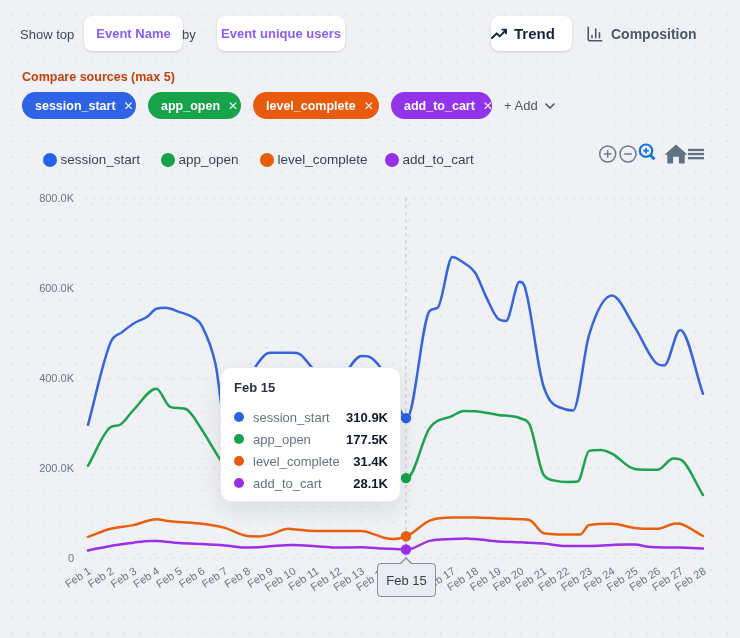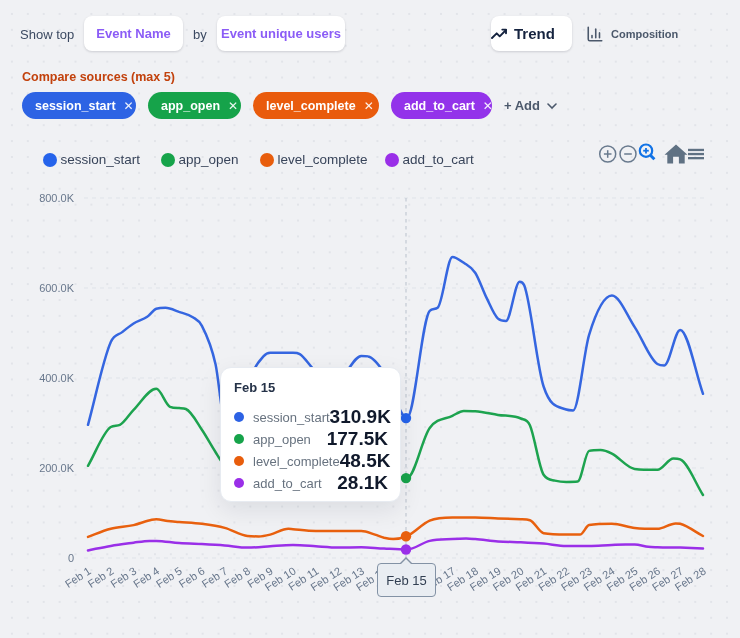--- a/index.html
+++ b/index.html
@@ -10,45 +10,45 @@
   background-size:15.9px 15.9px;
   background-position:4px 6px;
   position:relative;color:#334155;
 }
 .lbl{font-size:13px;font-weight:400;color:#3b4961}
 .btn{position:absolute;height:35px;background:#fff;border-radius:8px;
   box-shadow:0 1px 3px rgba(15,23,42,.10),0 1px 2px rgba(15,23,42,.06);
   display:flex;align-items:center;justify-content:center;
   font-size:13px;font-weight:700;color:#8b5cf6}
 .showtop{position:absolute;left:20px;top:27px}
-.by{position:absolute;left:193px;top:27px}
+.by{position:absolute;left:182px;top:27px}
 .bn1{left:84px;top:16px;width:99px}
 .bn2{left:217px;top:16px;width:128px}
 .trend{left:491px;top:16px;width:81px;font-size:15px;color:#15233f;justify-content:flex-start;padding-left:0}
 .trend svg{margin-right:7px}
 .comp{position:absolute;left:586px;top:16px;height:35px;display:flex;align-items:center;
-  font-size:11px;font-weight:700;color:#4b586b}
+  font-size:14px;font-weight:700;color:#4b586b}
 .comp svg{margin-right:7px}
 .cmpsrc{position:absolute;left:22px;top:70px;font-size:12.5px;font-weight:700;color:#c2410c}
 .pill{position:absolute;top:92px;height:27px;border-radius:14px;color:#fff;font-size:12.5px;font-weight:700;
   display:flex;align-items:center;justify-content:space-between;padding:0 10px 0 13px}
 .pill .x{font-size:12px;font-weight:400;opacity:.92;margin-left:8px}
-.addbtn{position:absolute;left:504px;top:92px;height:27px;display:flex;align-items:center;font-size:13px;font-weight:700;color:#4b586b}
+.addbtn{position:absolute;left:504px;top:92px;height:27px;display:flex;align-items:center;font-size:13px;font-weight:400;color:#4b586b}
 svg text{font-family:"Liberation Sans",sans-serif}
 .yl{font-size:11px;fill:#68778c}
 .xl{font-size:11px;fill:#68778c}
 .litem{position:absolute;top:152.5px;height:14px;display:flex;align-items:center;font-size:13.5px;color:#38445a}
 .ld{width:14px;height:14px;border-radius:50%;margin-right:3.5px;flex:none}
 .tooltip{position:absolute;left:220px;top:367px;width:181px;height:135px;background:#fff;
   border:1px solid #e7ebf1;border-radius:11px;box-shadow:0 8px 24px rgba(15,23,42,.09);
   padding:12px 12px 0 13px}
 .tt-title{font-size:13px;line-height:16px;font-weight:700;color:#253248;margin-bottom:10px}
 .tt-row{display:flex;align-items:center;height:22px;font-size:13px;color:#67727f}
 .tt-row .d{width:10px;height:10px;border-radius:50%;margin-right:9px;flex:none}
-.tt-row .v{margin-left:auto;font-weight:700;color:#10192b;font-size:19px}
+.tt-row .v{margin-left:auto;font-weight:700;color:#10192b;font-size:13px}
 .axtip{position:absolute;left:377px;top:563px;width:59px;height:34px;background:#e9edf2;
   border:1px solid #8392a5;border-radius:4px;display:flex;align-items:center;justify-content:center;
   font-size:13px;color:#323f52}
 .axtip:before{content:"";position:absolute;top:-7px;left:21px;width:0;height:0;
   border-left:7.5px solid transparent;border-right:7.5px solid transparent;border-bottom:7px solid #8392a5}
 .axtip:after{content:"";position:absolute;top:-5.4px;left:22.8px;width:0;height:0;
   border-left:5.8px solid transparent;border-right:5.8px solid transparent;border-bottom:5.8px solid #e9edf2}
 </style></head>
 <body>
 <span class="lbl showtop">Show top</span>
@@ -148,15 +148,15 @@
   <path d="M88.0 424.8C95.6 397.2 103.2 359.1 110.8 342.0C114.6 333.4 118.4 335.2 122.2 332.1C126.0 329.0 129.8 325.9 133.6 323.5C138.1 320.7 142.7 319.9 147.2 316.8C150.3 314.7 153.3 309.6 156.3 308.7C159.4 307.8 162.4 307.8 165.4 307.8C170.0 307.8 174.6 310.3 179.1 311.9C183.7 313.4 188.2 314.2 192.8 317.2C195.8 319.3 198.9 320.1 201.9 325.8C206.4 334.4 211.0 343.7 215.6 364.5C218.6 378.4 221.6 416.7 224.7 422.1C227.7 427.5 230.7 427.5 233.8 427.5C238.3 427.5 242.9 393.7 247.4 382.5C252.8 369.4 258.1 362.1 263.4 356.4C265.7 353.9 267.9 352.8 270.2 352.8C277.8 352.8 285.4 352.8 293.0 352.8C295.3 352.8 297.6 352.8 299.8 354.1C305.1 357.3 310.5 367.6 315.8 371.2C323.4 376.4 331.0 378.0 338.6 378.0C346.1 378.0 353.7 355.9 361.3 355.9C363.6 355.9 365.9 355.9 368.2 356.4C373.5 357.4 378.8 364.6 384.1 372.6C391.7 384.0 399.3 418.1 406.9 418.1C414.5 418.1 422.1 318.1 429.7 310.9C432.3 308.4 435.0 309.7 437.6 307.8C442.6 304.3 447.5 256.9 452.4 256.9C456.2 256.9 460.0 260.2 463.8 262.8C467.6 265.4 471.4 266.9 475.2 272.7C479.0 278.6 482.8 290.2 486.6 297.9C490.4 305.5 494.2 315.4 498.0 318.6C500.7 320.9 503.3 320.9 506.0 320.9C510.5 320.9 515.1 281.7 519.6 281.7C521.2 281.7 522.7 281.7 524.2 285.3C530.6 300.6 537.1 367.4 543.6 386.5C551.1 409.1 558.7 406.5 566.3 409.5C568.6 410.4 570.9 410.4 573.2 410.4C578.5 410.4 583.8 352.0 589.1 334.8C596.7 310.3 604.3 295.6 611.9 295.6C619.5 295.6 627.1 315.7 634.7 327.1C642.3 338.5 649.9 359.5 657.4 364.0C659.7 365.4 662.0 365.4 664.3 365.4C669.6 365.4 674.9 329.9 680.2 329.9C687.8 329.9 695.4 372.4 703.0 393.8" fill="none" stroke="#3566e0" stroke-width="2.5" stroke-linecap="round"></path>
   <circle cx="406" cy="418.1" r="5.2" fill="#2563eb"></circle>
   <circle cx="406" cy="478.1" r="5.2" fill="#16a34a"></circle>
   <circle cx="406" cy="536.2" r="5.2" fill="#e8600e"></circle>
   <circle cx="406" cy="549.5" r="5.2" fill="#9a2fe8"></circle>
 </svg>
 <div class="tooltip">
   <div class="tt-title">Feb 15</div>
   <div class="tt-row"><span class="d" style="background:#2d62e4"></span>session_start<span class="v">310.9K</span></div>
   <div class="tt-row"><span class="d" style="background:#16a34a"></span>app_open<span class="v">177.5K</span></div>
-  <div class="tt-row"><span class="d" style="background:#e85d0c"></span>level_complete<span class="v">48.5K</span></div>
+  <div class="tt-row"><span class="d" style="background:#e85d0c"></span>level_complete<span class="v">31.4K</span></div>
   <div class="tt-row"><span class="d" style="background:#9a2fe8"></span>add_to_cart<span class="v">28.1K</span></div>
 </div>
 <div class="axtip">Feb 15</div>
 </body></html>

